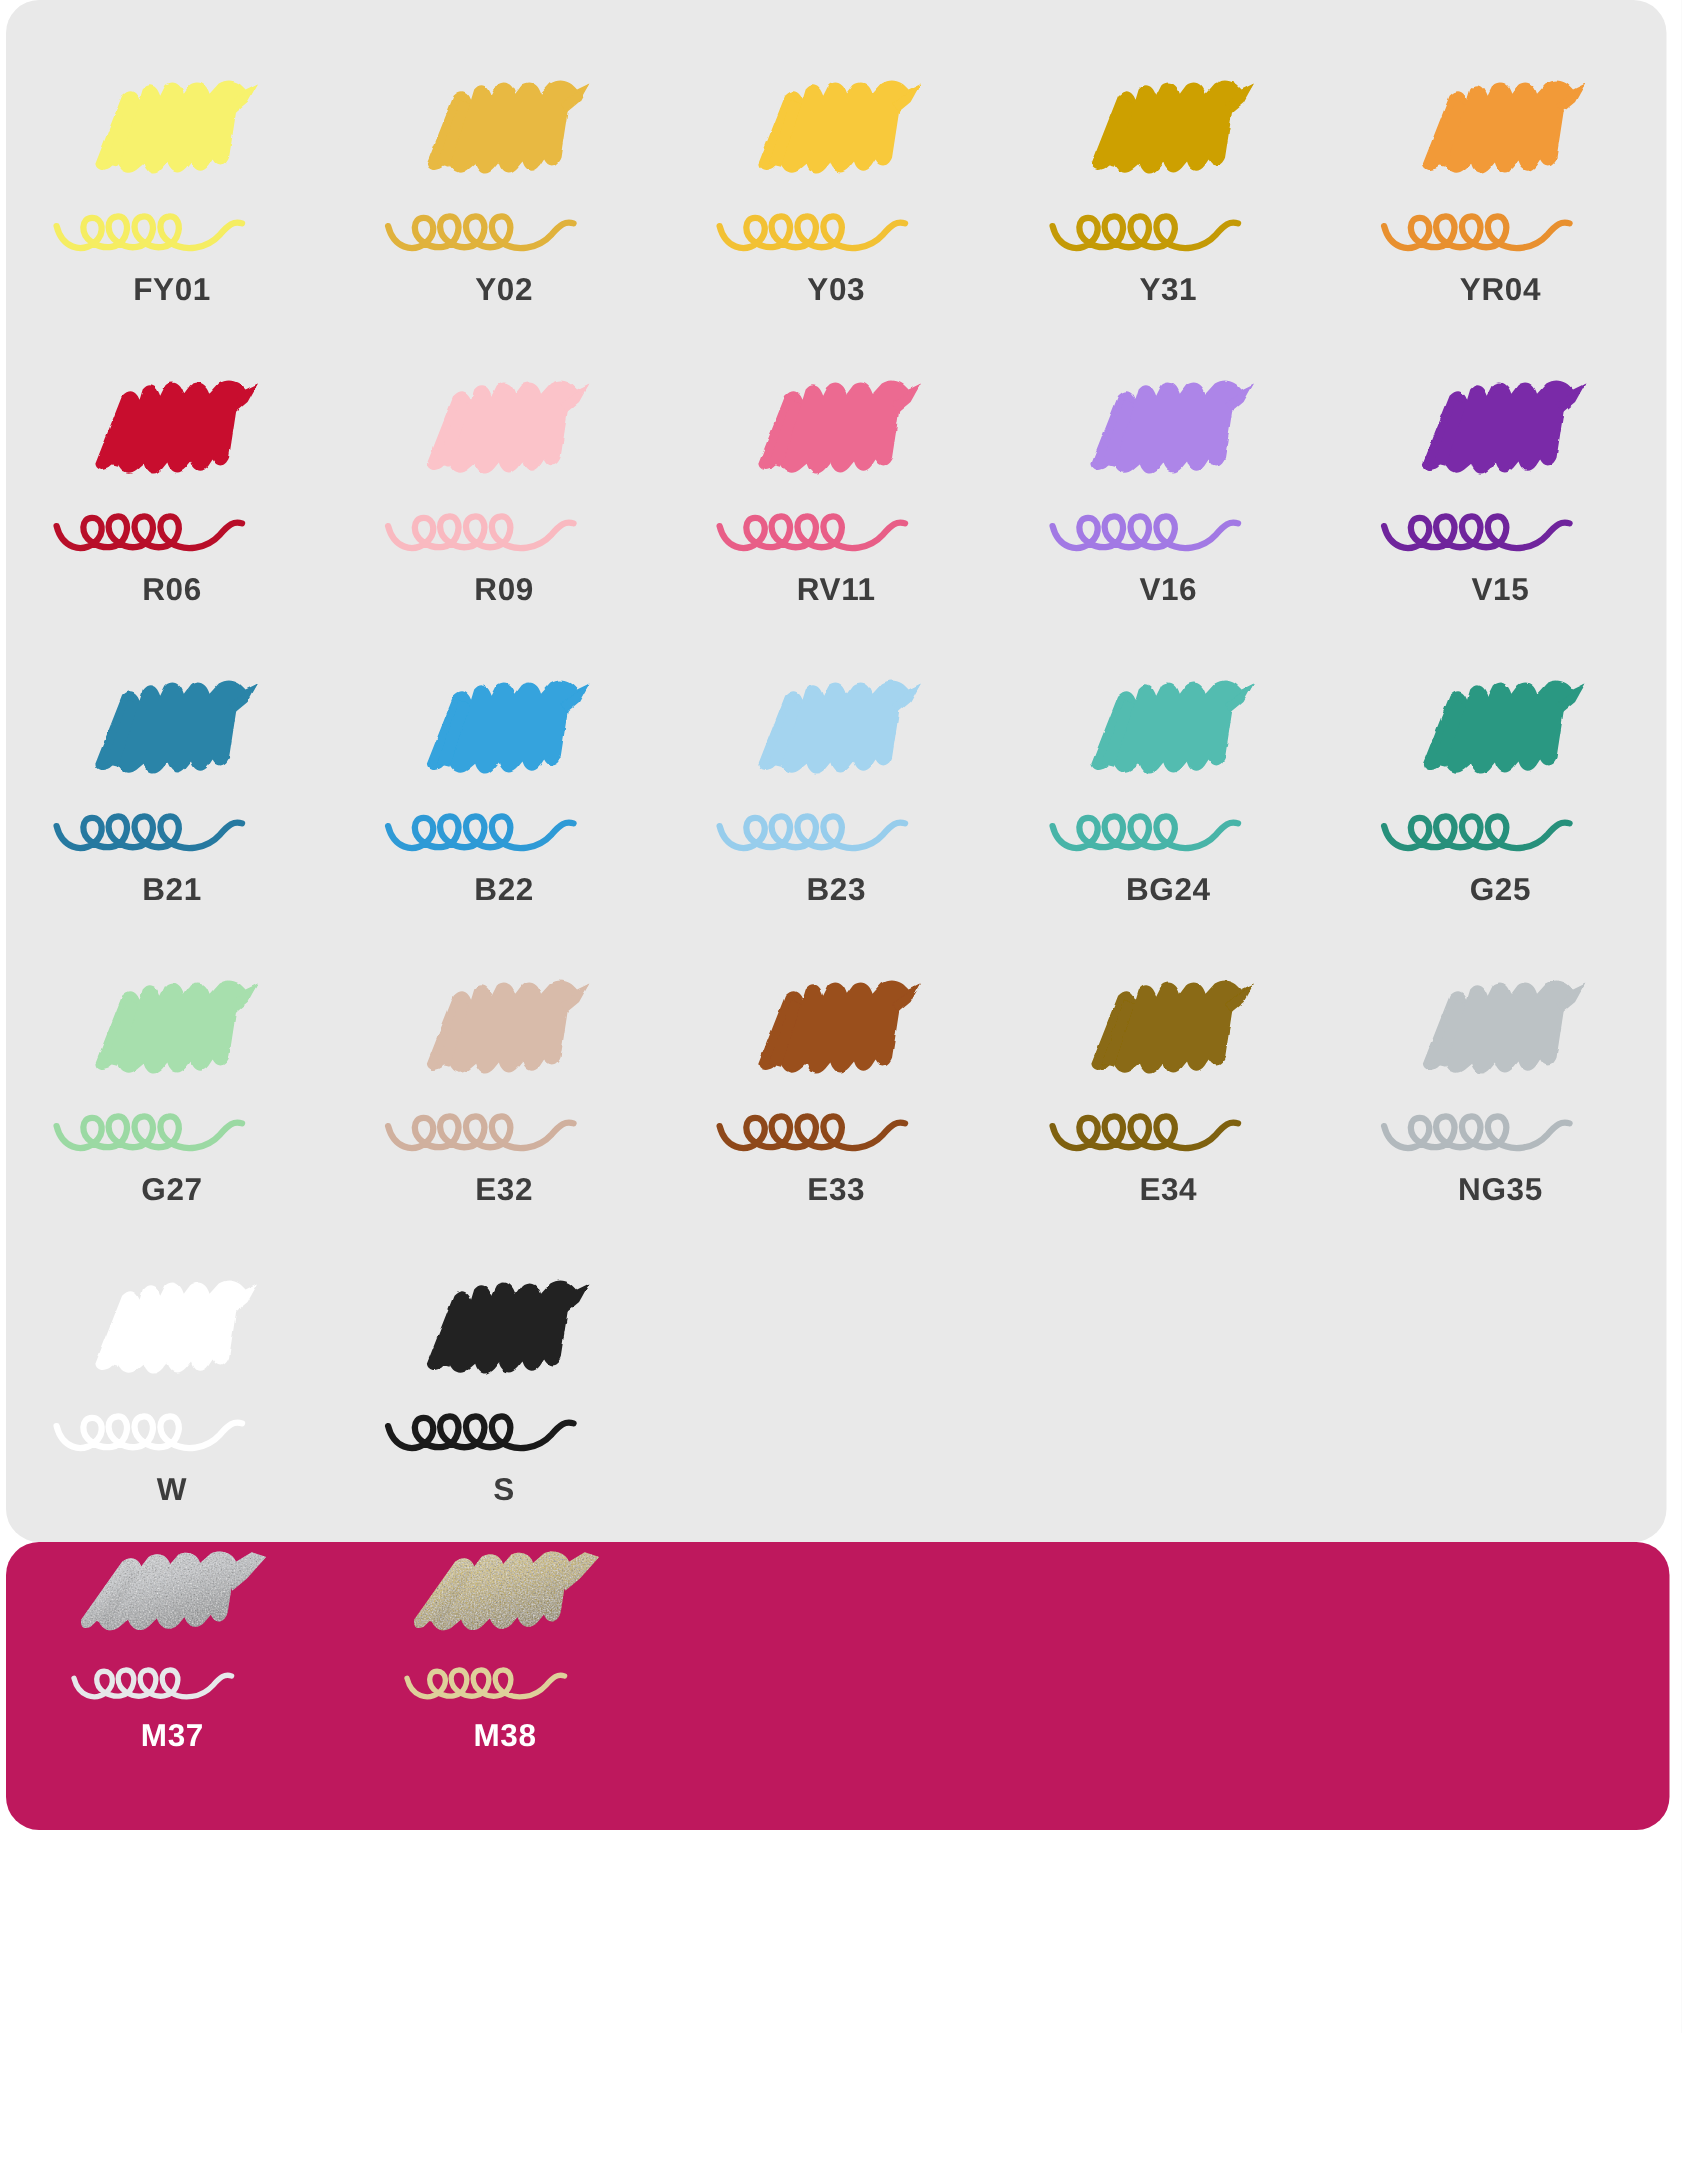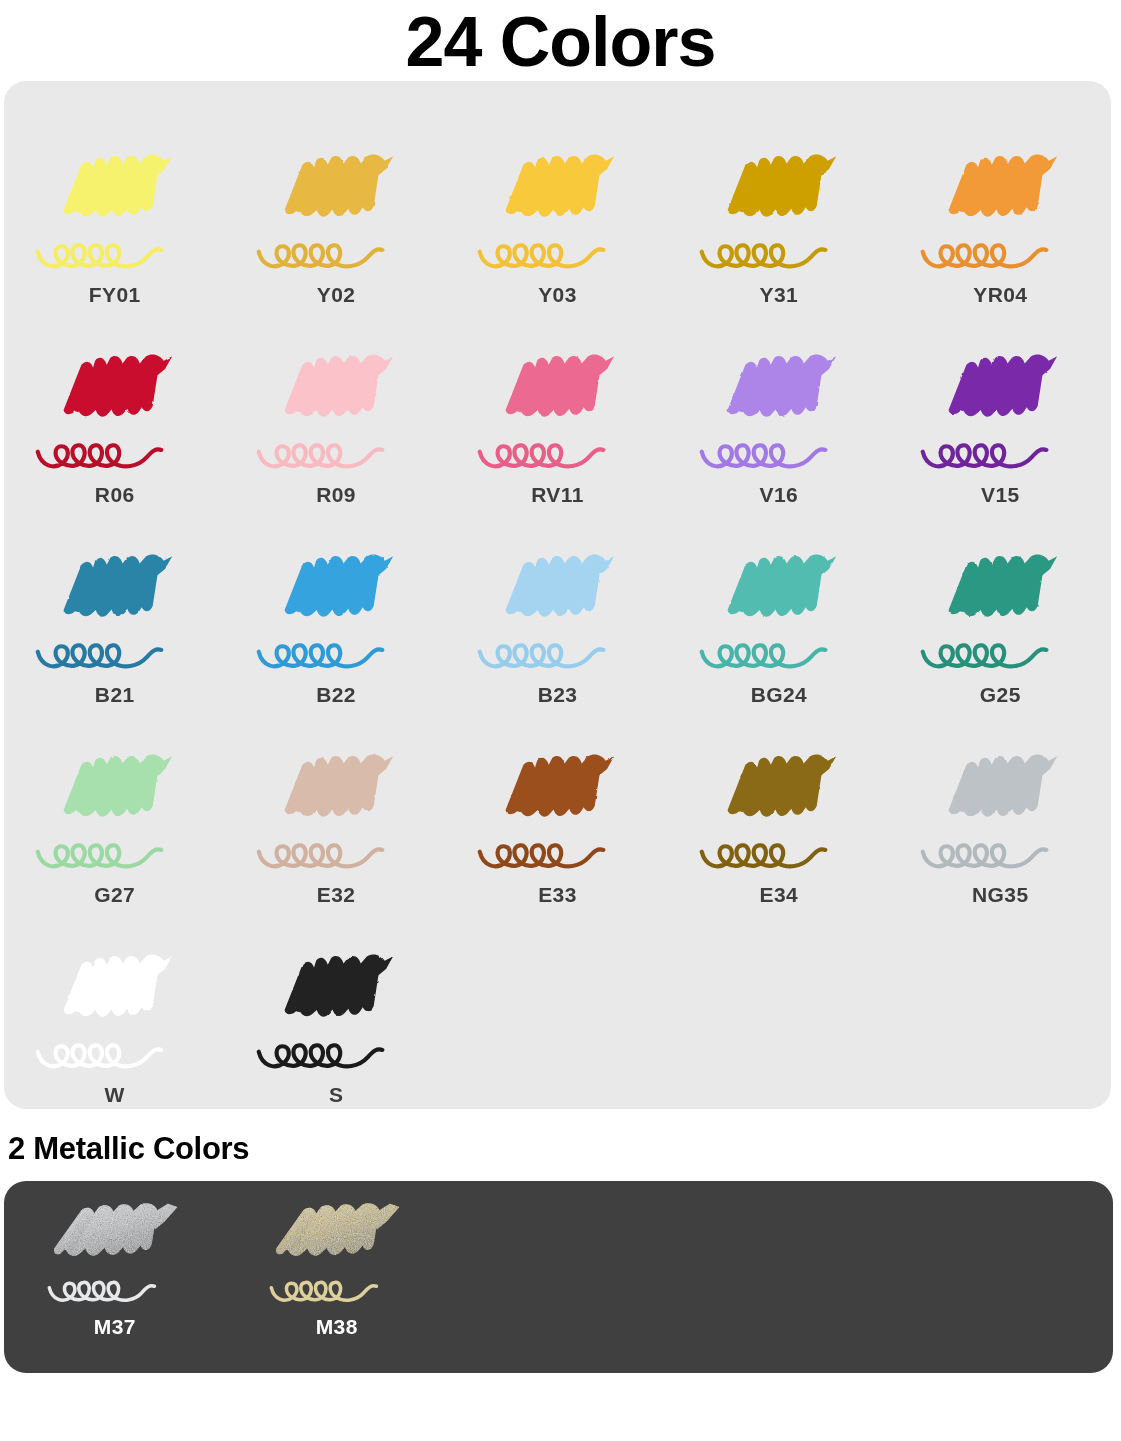--- a/index.html
+++ b/index.html
@@ -44,21 +44,21 @@
     display: grid;
     grid-template-columns: repeat(5, 1fr);
     row-gap: 0px;
   }
   .cell {
     position: relative;
     height: 200px;
     display: flex;
     flex-direction: column;
     align-items: center;
-    justify-content: flex-end;
+    justify-content: center;
   }
   .cell.empty { visibility: hidden; }
 
   .mark-wrap {
     width: 190px;
     height: 140px;
     position: relative;
   }
   .mark-wrap svg { display: block; width: 100%; height: 100%; }
 
@@ -75,24 +75,24 @@
     font-size: 31px;
     color: #000000;
     margin: 22px 0 14px 8px;
     letter-spacing: -0.3px;
   }
   .metallic-heading .num { font-weight: bold; }
 
   .metallic-panel {
     position: relative;
     margin: 0 8px 0 4px;
-    background: #404040;
+    background: #be185d;
     border-radius: 22px;
     height: 192px;
-    padding-top: 18px;
+    padding-top: 2px;
   }
   .metallic-grid {
     display: grid;
     grid-template-columns: repeat(5, 1fr);
   }
   .m-cell {
     height: 170px;
     display: flex;
     flex-direction: column;
     align-items: center;
@@ -106,21 +106,20 @@
     color: #ffffff;
     letter-spacing: 0.4px;
     margin-top: -2px;
   }
 </style>
 </head>
 <body>
 
 <div class="page">
 
-  <h1 class="main-title">24 Colors</h1>
 
 
   <div class="regular-panel">
     <div class="swatch-grid" id="regular-grid">
         <div class="cell">
           <div class="mark-wrap">
             <div style="height:96px">
   <svg viewBox="0 0 190 140" xmlns="http://www.w3.org/2000/svg">
     <defs>
       <filter id="rough1" x="-20%" y="-20%" width="140%" height="140%">
@@ -1547,23 +1546,20 @@
             </div>
           </div>
           <div class="cell-label">S</div>
         </div>
         <div class="cell empty"></div>
         <div class="cell empty"></div>
         <div class="cell empty"></div>
       </div>
   </div>
 
-  <h2 class="metallic-heading">
-    <span class="num">2</span><span> Metallic Colors</span>
-  </h2>
 
   <div class="metallic-panel">
     <div class="metallic-grid" id="metallic-grid">
         <div class="m-cell">
           <div class="m-mark-wrap">
             <div style="height:80px">
   <svg viewBox="0 0 180 100" xmlns="http://www.w3.org/2000/svg">
     <defs>
       <filter id="glit31" x="-10%" y="-10%" width="120%" height="120%">
         <feTurbulence type="fractalNoise" baseFrequency="0.75" numOctaves="3" seed="38" result="t"></feTurbulence>

